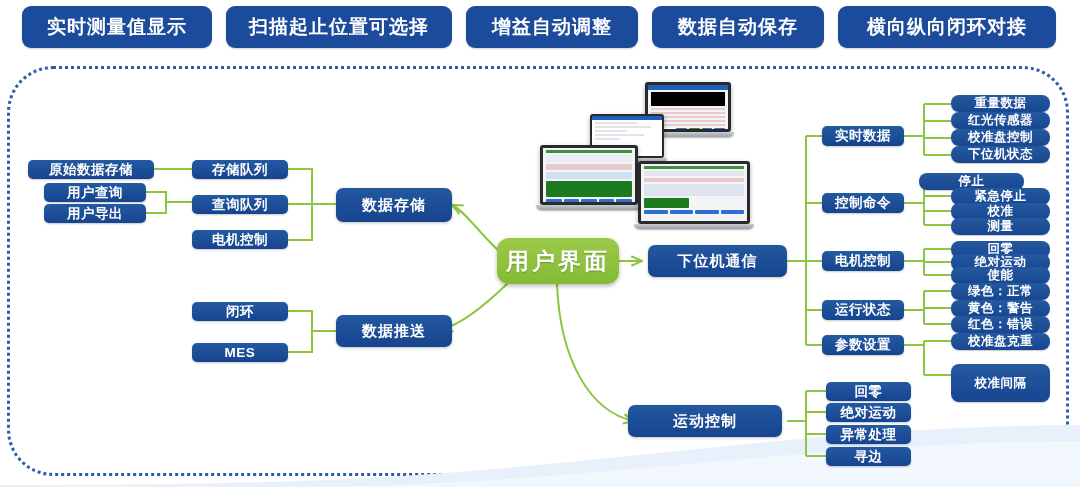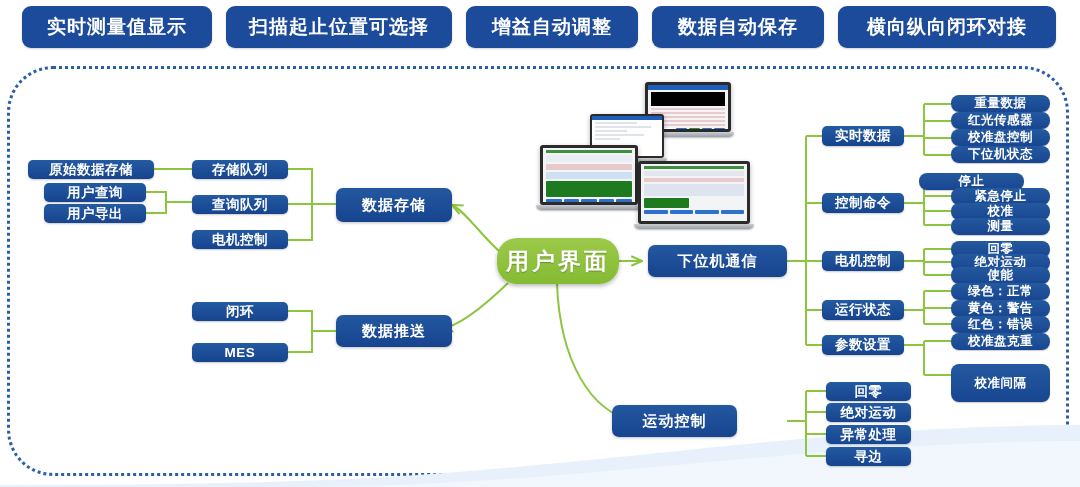--- a/index.html
+++ b/index.html
@@ -65,21 +65,21 @@
   }
   .node.leaf{
     border-radius:8px;
     font-size:12.5px;font-weight:bold;
     letter-spacing:.5px;
     background:linear-gradient(180deg,#24599f 0%,#184691 100%);
     box-shadow:0 1px 1px rgba(0,0,0,.2);
   }
   .node.center{
     background:linear-gradient(180deg,#9cc94a 0%,#84bb33 100%);
-    border-radius:20px;
+    border-radius:12px;
     color:#ffffff;
     font-size:23px;font-weight:bold;
     letter-spacing:3px;
     box-shadow:0 2px 4px rgba(0,0,0,.28);
     text-shadow:0 1px 1px rgba(0,0,0,.25);
   }
   .laptop{position:absolute;}
   .lid{
     background:#2a2a2a;
     border-radius:3px;
@@ -391,21 +391,21 @@
     <span>红色：错误</span>
   </div>
 
   <div class="node leaf" style="left:951px;top:333px;width:99px;height:17px;">
     <span>校准盘克重</span>
   </div>
   <div class="node leaf" style="left:951px;top:364px;width:99px;height:38px;">
     <span>校准间隔</span>
   </div>
 
-  <div class="node big" style="left:612px;top:405px;width:125px;height:32px;">
+  <div class="node big" style="left:628px;top:405px;width:154px;height:32px;">
     <span>运动控制</span>
   </div>
   <div class="node mid" style="left:826px;top:382px;width:85px;height:19px;">
     <span>回零</span>
   </div>
   <div class="node mid" style="left:826px;top:403px;width:85px;height:19px;">
     <span>绝对运动</span>
   </div>
   <div class="node mid" style="left:826px;top:425px;width:85px;height:19px;">
     <span>异常处理</span>

